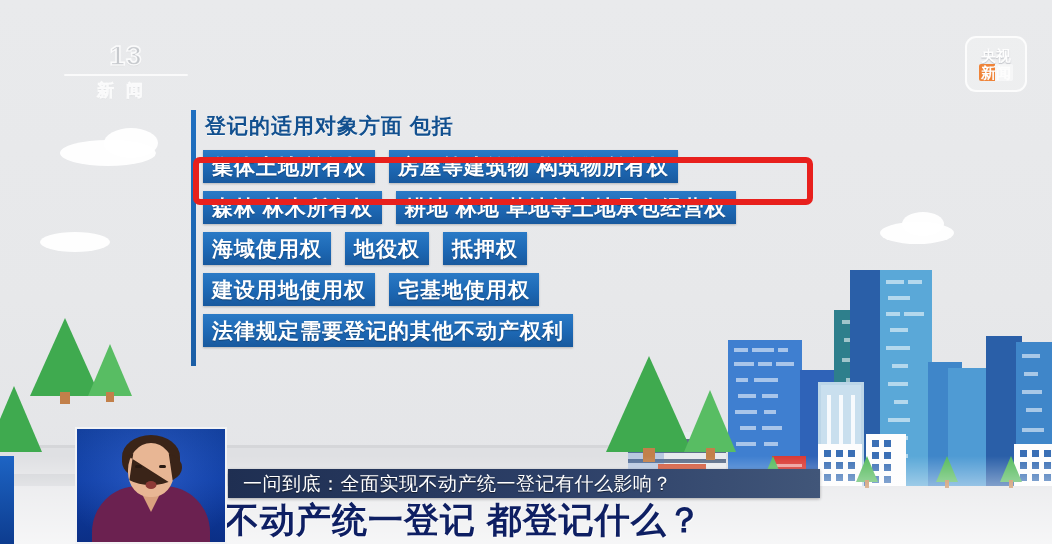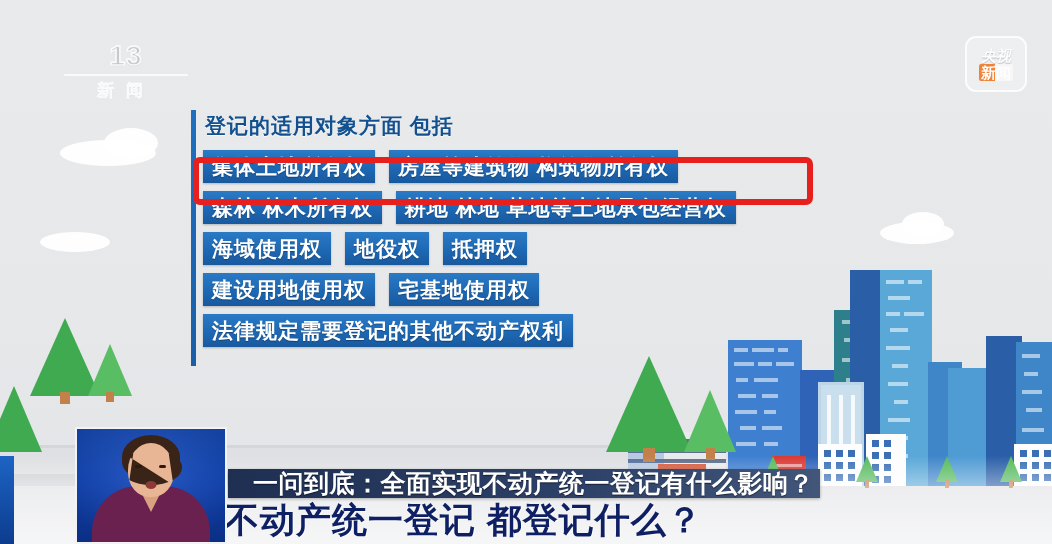--- a/index.html
+++ b/index.html
@@ -90,21 +90,21 @@
 
   
   .cctv-news{
     position:absolute;right:25px;top:36px;width:58px;height:52px;
     border:2px solid rgba(255,255,255,.9);border-radius:11px;
     background:rgba(255,255,255,.25);
     display:flex;flex-direction:column;align-items:center;justify-content:center;gap:1px;
     opacity:.92;
   }
   .cctv-news .l1{font-size:15px;font-weight:bold;color:#ffffff;
-                 text-shadow:0 1px 1px rgba(120,125,135,.45);line-height:1;letter-spacing:0;font-style:italic;}
+                 text-shadow:0 1px 1px rgba(120,125,135,.45);line-height:1;letter-spacing:0;}
   .cctv-news .l2{font-size:15px;font-weight:bold;color:#ffffff;line-height:1;
                  background:linear-gradient(90deg,#f07c2a 0%,#f07c2a 48%,rgba(255,255,255,.55) 48%);
                  padding:1px 2px;border-radius:2px;letter-spacing:0;}
 
   
   .pip{position:absolute;left:75px;top:427px;width:152px;height:117px;
        border:2px solid #f2f3f5;box-sizing:border-box;overflow:hidden;
        background:linear-gradient(180deg,#123f9c 0%,#0e3da3 45%,#0b2f86 100%);}
   .pip .bg-glow{position:absolute;left:-20%;top:-10%;width:140%;height:120%;
        background:radial-gradient(ellipse at 50% 40%, rgba(60,110,220,.55), rgba(10,45,130,0) 65%);}
@@ -126,22 +126,22 @@
 
   
   .lt-side{position:absolute;left:0;bottom:0;width:14px;height:88px;
            background:linear-gradient(180deg,#1d64c4,#0d3c8f);}
   .sub-bar{
     position:absolute;left:228px;bottom:46px;width:592px;height:29px;
     background:linear-gradient(90deg,#1f2f52 0%,#2c3f67 55%,#415679 100%);
     display:flex;align-items:center;
     box-shadow:0 1px 3px rgba(0,0,0,.3);
   }
-  .sub-bar .t{color:#fff;font-size:25px;font-weight:bold;letter-spacing:.5px;
-              padding-left:25px;white-space:nowrap;text-shadow:0 1px 1px rgba(0,0,0,.55);}
+  .sub-bar .t{color:#fff;font-size:19px;font-weight:normal;letter-spacing:.5px;
+              padding-left:15px;white-space:nowrap;text-shadow:0 1px 1px rgba(0,0,0,.55);}
   .head-bar{
     position:absolute;left:224px;bottom:2px;width:700px;height:44px;
     display:flex;align-items:center;
   }
   .head-bar .t{
     color:#0e1f63;font-size:35px;font-weight:bold;letter-spacing:1px;
     white-space:nowrap;text-shadow:1px 1px 0 rgba(255,255,255,.65);
   }
   .lt-glow{position:absolute;left:14px;bottom:0;right:0;height:88px;
            background:linear-gradient(180deg,rgba(255,255,255,0) 0%,rgba(255,255,255,.45) 38%,rgba(255,255,255,.72) 100%);}

